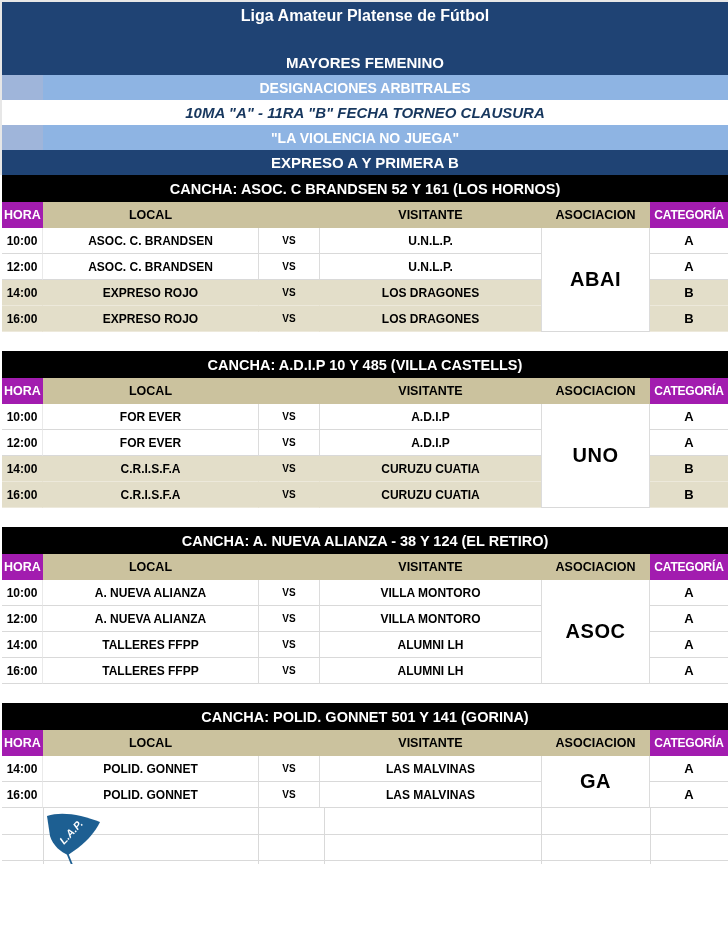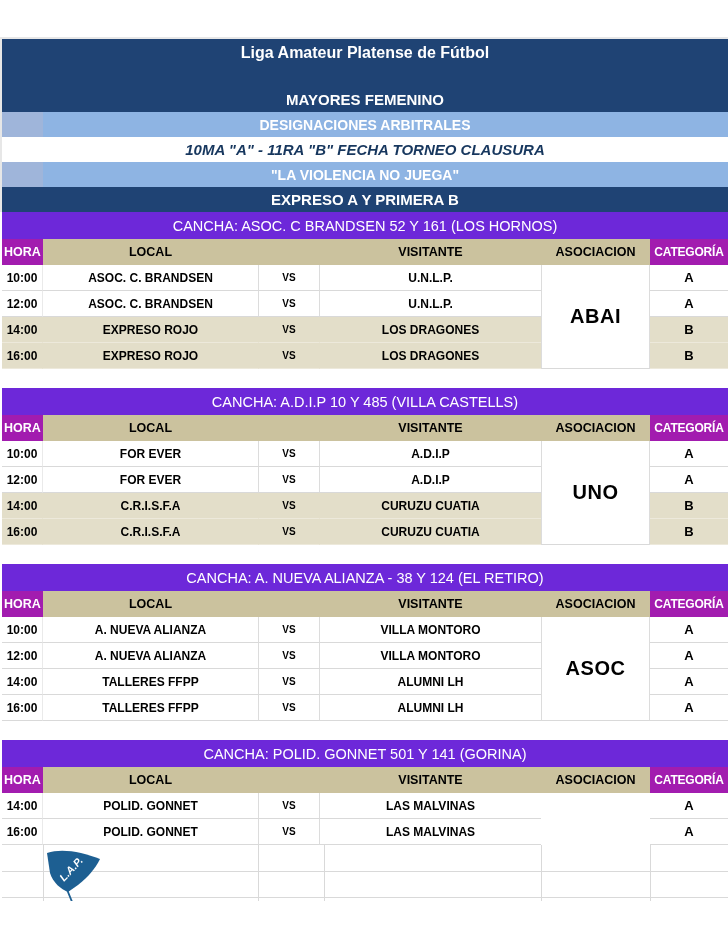--- a/index.html
+++ b/index.html
@@ -1,18 +1,18 @@
 <!DOCTYPE html>
 <html><head>
 <meta charset="utf-8">
 <style>
   html,body{margin:0;padding:0;background:#fff;}
   .page{
     position:relative;width:728px;height:864px;background:#fff;overflow:hidden;
-    font-family:"Liberation Sans",sans-serif;margin-top:37px;-webkit-font-smoothing:antialiased;
+    font-family:"Liberation Sans",sans-serif;-webkit-font-smoothing:antialiased;
   }
   .topstrip{height:2px;background:#E7E7E7;}
   .leftstrip{position:absolute;left:0;top:2px;width:2px;height:173px;background:#E7E7E7;}
   .content{margin-left:2px;width:726px;}
 
   
   .title-block{height:73px;background:#1F4374;color:#fff;display:flex;flex-direction:column;
     justify-content:space-between;text-align:center;padding:3px 0 2px;box-sizing:border-box;}
   .title-block .t1{font-size:16px;font-weight:bold;line-height:22px;}
   .title-block .t2{font-size:15px;font-weight:bold;line-height:21px;}
@@ -20,21 +20,21 @@
     font-weight:bold;}
   .band .patch{position:absolute;left:0;top:0;width:41px;height:100%;background:#9FB5DA;}
   .band .txt{position:relative;z-index:1;}
   .band.blue{background:#8EB4E3;color:#fff;font-size:14px;}
   .band.whiteband{background:#fff;color:#17375E;font-size:15px;font-style:italic;}
   .band.navy{background:#1F4374;color:#fff;font-size:15px;}
 
   
   .fixture{margin-bottom:19px;}
   .fixture.last{margin-bottom:0;}
-  .cancha{height:27px;background:#6d28d9;color:#fff;font-weight:normal;font-size:14.5px;
+  .cancha{height:27px;background:#000000;color:#fff;font-weight:bold;font-size:14.5px;
     display:flex;align-items:center;justify-content:center;}
   .colhead{display:grid;grid-template-columns:41px 215px 62px 221px 109px 78px;height:26px;}
   .colhead .h{display:flex;align-items:center;justify-content:center;font-weight:bold;font-size:12.5px;}
   .h.navyh{background:#a21caf;color:#fff;}
   .h.navyh.cat{font-size:12px;letter-spacing:-0.2px;}
   .h.tanh{background:#CBC29E;color:#000;}
   .rows{display:grid;grid-template-columns:41px 215px 62px 221px 109px 78px;grid-auto-rows:26px;}
   .cell{background:#fff;display:flex;align-items:center;justify-content:center;
     font-weight:bold;font-size:12px;color:#000;border-bottom:1px solid #D9D9D9;box-sizing:border-box;}
   .cell.shaded{background:#E3DEC9;border-bottom-color:#EDE9DB;}
@@ -203,20 +203,21 @@
             <div class="cell hora" style="grid-area: 1 / 1;">14:00</div>
             <div class="cell local" style="grid-area: 1 / 2;">POLID. GONNET</div>
             <div class="cell vs" style="grid-area: 1 / 3;">VS</div>
             <div class="cell vis" style="grid-area: 1 / 4;">LAS MALVINAS</div>
             <div class="cell cat" style="grid-area: 1 / 6;">A</div>
             <div class="cell hora" style="grid-area: 2 / 1;">16:00</div>
             <div class="cell local" style="grid-area: 2 / 2;">POLID. GONNET</div>
             <div class="cell vs" style="grid-area: 2 / 3;">VS</div>
             <div class="cell vis" style="grid-area: 2 / 4;">LAS MALVINAS</div>
             <div class="cell cat" style="grid-area: 2 / 6;">A</div>
+            <div class="cell assoc" style="grid-area: 1 / 5 / span 2;">GA</div>
           </div>
   </section>
 </div>
 
     <div class="empty-grid">
       <svg width="726" height="114" viewBox="0 0 726 114">
         <g stroke="#D9D9D9" stroke-width="1">
           <line x1="0" y1="26.5" x2="726" y2="26.5"></line>
           <line x1="0" y1="52.5" x2="726" y2="52.5"></line>
           <line x1="0" y1="78.5" x2="726" y2="78.5"></line>

